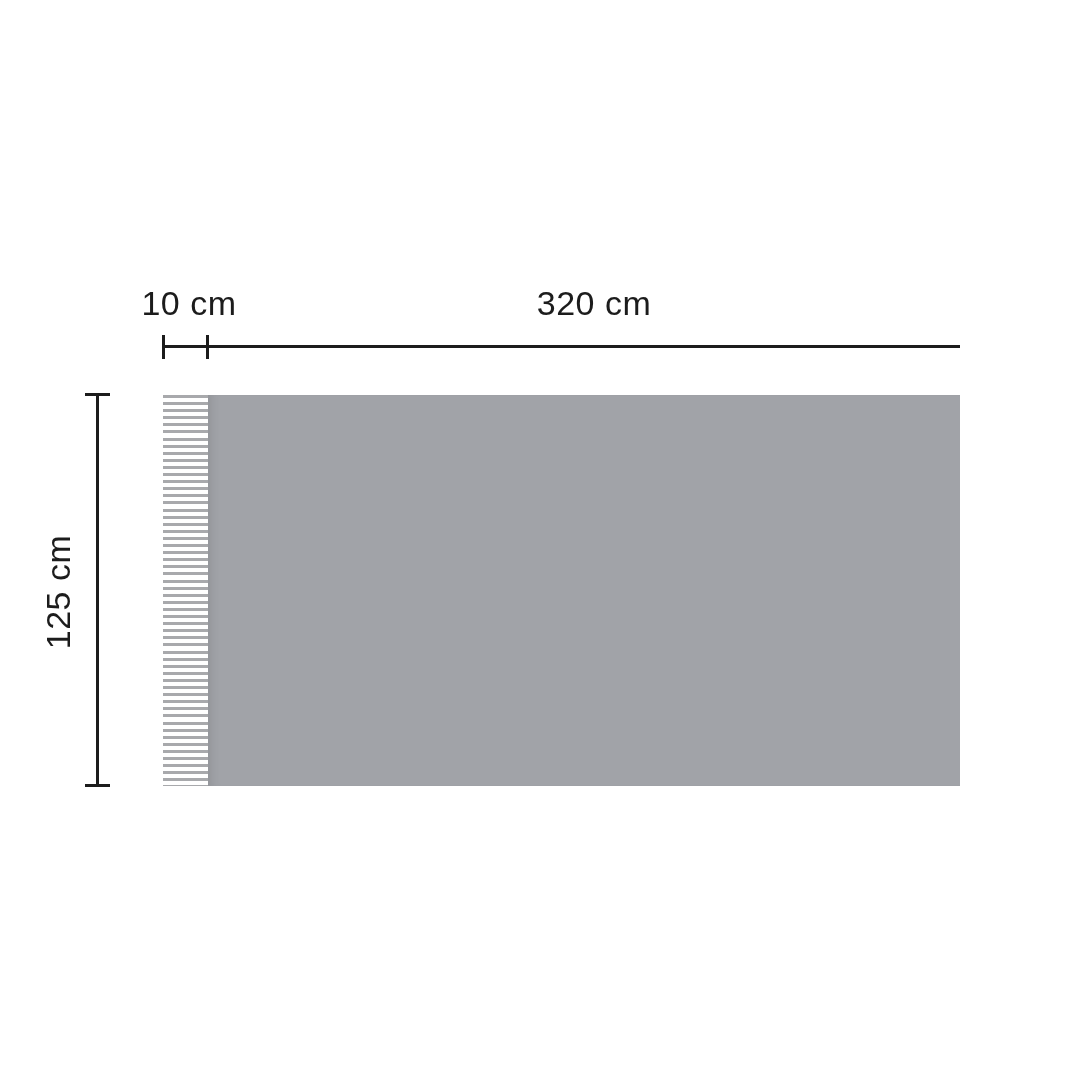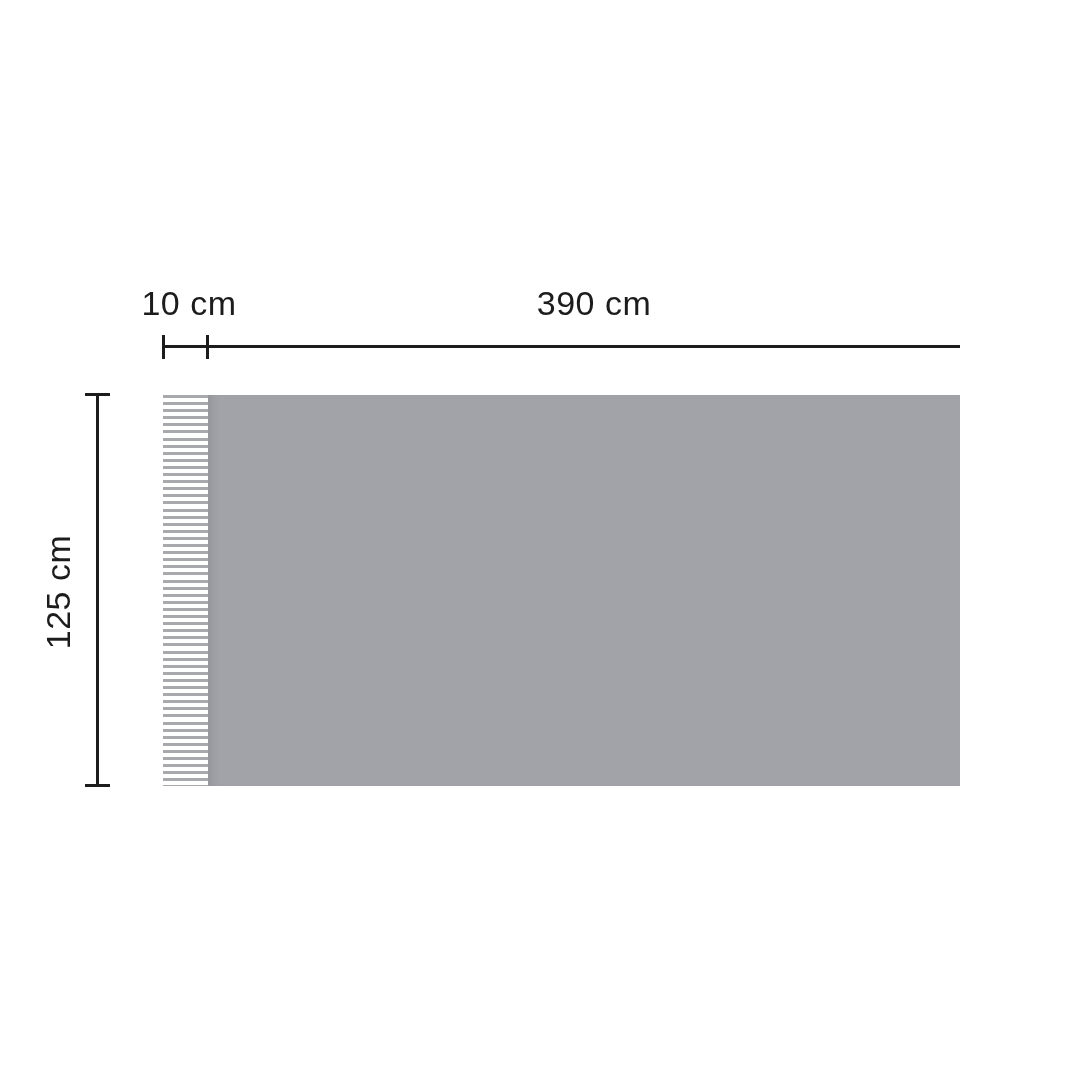--- a/index.html
+++ b/index.html
@@ -112,21 +112,21 @@
     box-shadow: inset 10px 0 10px -7px rgba(0,0,0,0.10),
                 inset -10px 0 10px -7px rgba(0,0,0,0.10);
   }
 </style>
 </head>
 <body>
 
 <div class="canvas">
 
   <div class="dim-label label-fringe-width">10 cm</div>
-  <div class="dim-label label-width">390 cm</div>
+  <div class="dim-label label-width">320 cm</div>
 
   <div class="h-dim-line"></div>
   <div class="h-tick h-tick-left"></div>
   <div class="h-tick h-tick-mid"></div>
   <div class="h-tick h-tick-right"></div>
 
   <div class="dim-label label-height">125 cm</div>
 
   <div class="v-dim-line"></div>
   <div class="v-tick v-tick-top"></div>

